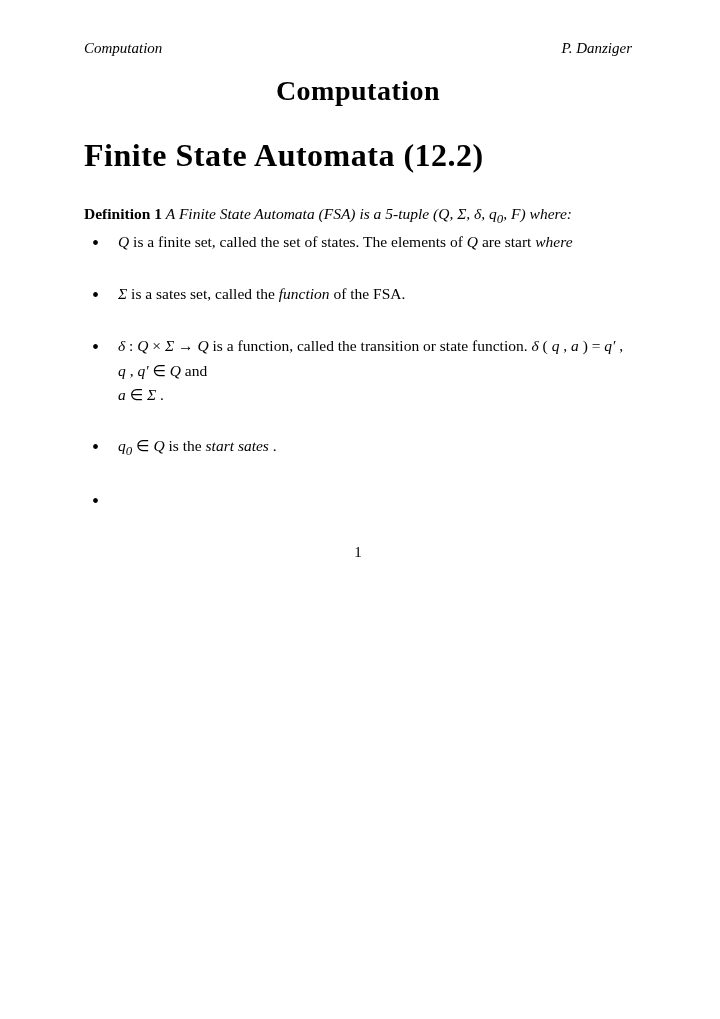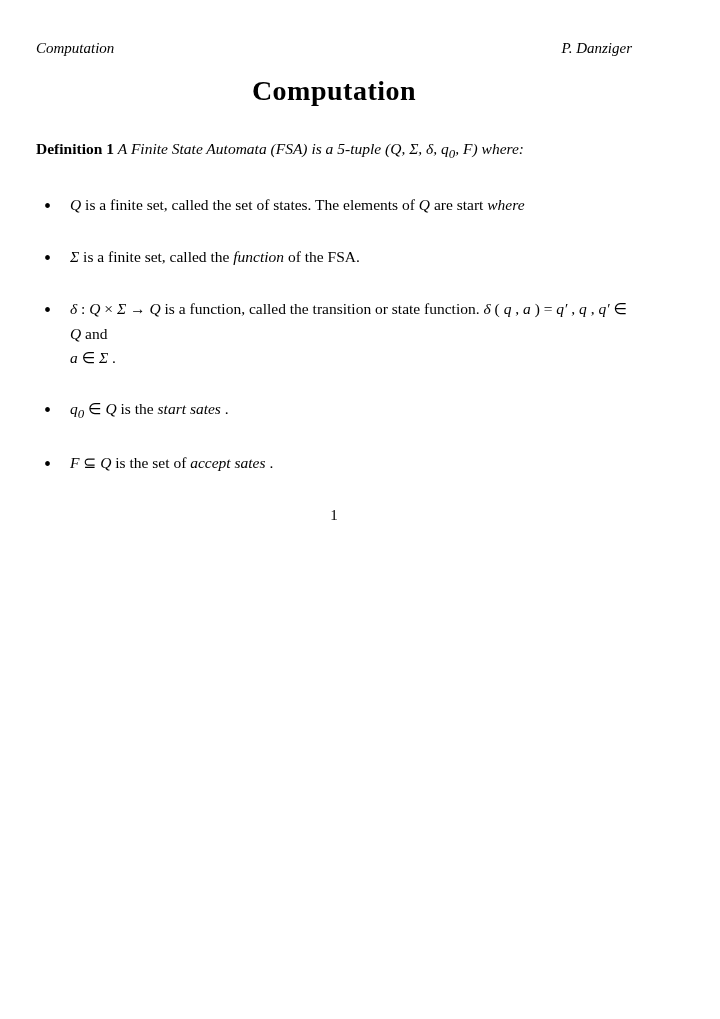--- a/index.html
+++ b/index.html
@@ -13,21 +13,21 @@
       width: 720px;
       min-height: 1019px;
       font-family: 'Computer Modern', 'Latin Modern', Georgia, 'Times New Roman', serif;
       color: #000000;
       position: relative;
     }
 
     .page {
       width: 692px;
       min-height: 1019px;
-      padding: 40px 60px 60px 36px;
+      padding: 40px 60px 60px 84px;
       position: relative;
     }
 
     .header {
       display: flex;
       justify-content: space-between;
       align-items: center;
       margin-bottom: 18px;
     }
 
@@ -58,21 +58,20 @@
     .section-title {
       font-size: 32px;
       font-weight: bold;
       font-family: 'Computer Modern', Georgia, serif;
       letter-spacing: 0.5px;
       margin-bottom: 28px;
       margin-top: 10px;
     }
 
     .definition {
-      margin-bottom: 28px;
       font-size: 15.5px;
       line-height: 1.6;
       font-family: Georgia, 'Times New Roman', serif;
     }
 
     .definition .def-label {
       font-weight: bold;
     }
 
     .definition .def-number {
@@ -122,20 +121,21 @@
 
 <div class="page">
 
   <div class="header">
     <span class="header-left italic-text">Computation</span>
     <span class="header-right italic-text">P. Danziger</span>
   </div>
 
   <div class="main-title">Computation</div>
 
+  <div class="section-title">Finite State Automata (12.2)</div>
 
   <div class="definition">
     <span class="def-label">Definition</span>
     <span class="def-number"> 1 </span>
     <span>
       <span class="italic-text">A Finite State Automata </span><span class="italic-text">(FSA) is a 5-tuple (</span><span class="italic-text">Q</span><span class="italic-text">, Σ, </span><span class="italic-text">δ</span><span class="italic-text">, </span><span class="italic-text">q</span><sub class="italic-text">0</sub><span class="italic-text">, </span><span class="italic-text">F</span><span class="italic-text">) </span><span class="italic-text">where:</span>
     </span>
   </div>
 
   <ul class="bullet-list">
@@ -148,21 +148,21 @@
         <span class="italic-text">Q</span>
         <span> are start </span>
         <span class="italic-text">where</span>
       </span>
     </li>
 
     <li>
       <span class="bullet-dot">•</span>
       <span class="bullet-content">
         <span class="italic-text">Σ</span>
-        <span> is a finite set, called the </span>
+        <span> is a sates set, called the </span>
         <span class="italic-text">function</span>
         <span> of the FSA.</span>
       </span>
     </li>
 
     <li>
       <span class="bullet-dot">•</span>
       <span class="bullet-content">
         <span class="italic-text">δ</span>
         <span> : </span>
@@ -201,28 +201,20 @@
         <span> ∈ </span>
         <span class="italic-text">Q</span>
         <span> is the </span>
         <span class="italic-text">start sates</span>
         <span>.</span>
       </span>
     </li>
 
     <li>
       <span class="bullet-dot">•</span>
-      <span class="bullet-content">
-        <span class="italic-text">F</span>
-        <span> ⊆ </span>
-        <span class="italic-text">Q</span>
-        <span> is the set of </span>
-        <span class="italic-text">accept sates</span>
-        <span>.</span>
-      </span>
     </li>
 
   </ul>
 
   <div class="footer">
     <span>1</span>
   </div>
 
 </div>
 

